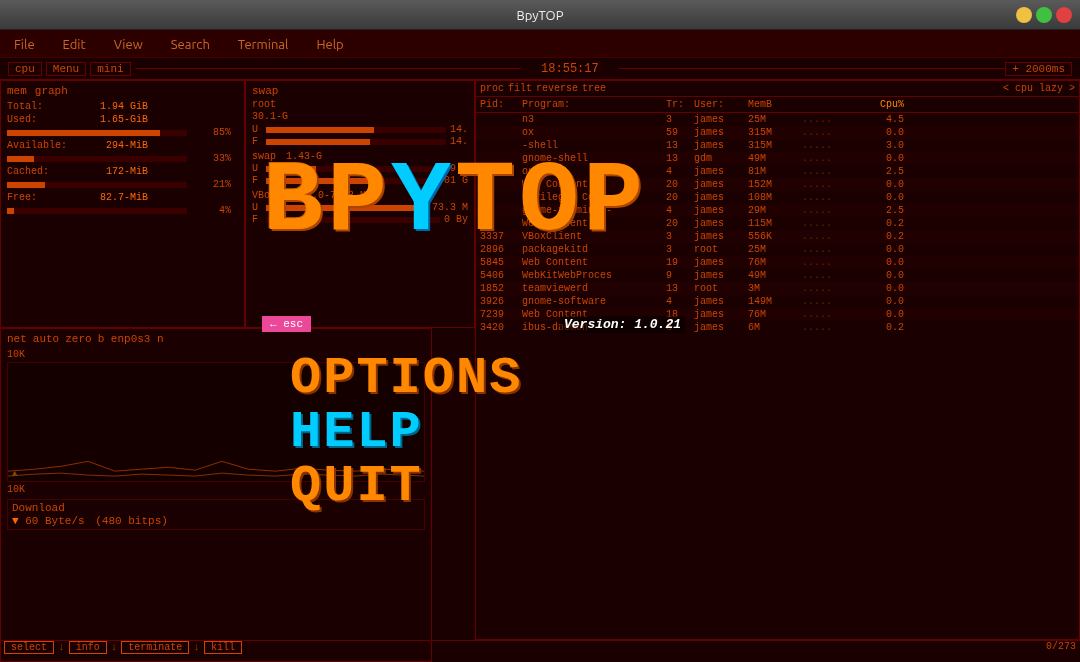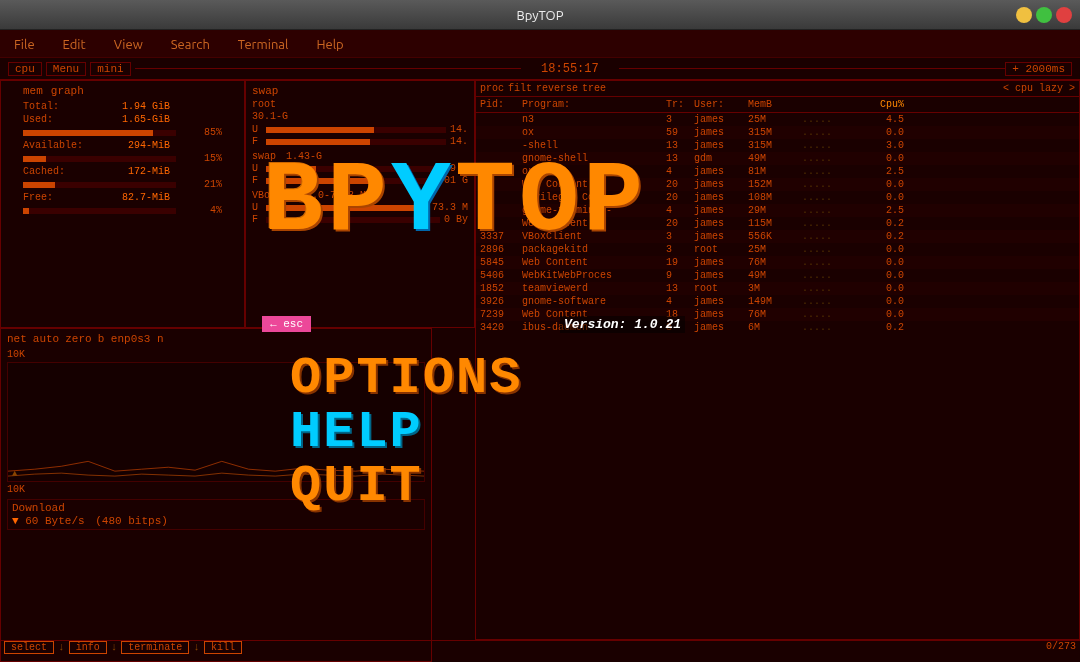--- a/index.html
+++ b/index.html
@@ -151,36 +151,36 @@
     .lav-row { font-size: 10px; color: #cc4400; margin-top: 2px; }
 
     
     #mem-panel {
       position: absolute;
       top: 22px;
       left: 0;
       width: 245px;
       height: 248px;
       border: 1px solid #660000;
-      padding: 4px 22px;
+      padding: 4px 6px;
       background: #1a0000;
     }
     .panel-header {
       display: flex;
       gap: 8px;
       font-size: 11px;
       color: #cc4400;
       margin-bottom: 4px;
     }
     .mem-row {
       display: flex;
       align-items: center;
       font-size: 10px;
       color: #cc4400;
-      gap: 22px;
+      gap: 16px;
       margin-bottom: 2px;
     }
     .mem-label { width: 70px; }
     .mem-val { width: 55px; text-align: right; color: #ff6600; }
     .mem-bar-container {
       width: 80px;
       height: 6px;
       background: #3a0000;
     }
     .mem-bar { height: 100%; background: #cc4400; }
@@ -434,21 +434,21 @@
       <span class="mem-pct">85%</span>
     </div>
     <div class="mem-row">
       <span class="mem-label">Available:</span>
       <span class="mem-val">294-MiB</span>
     </div>
     <div class="mem-row">
       <div class="mem-bar-container" style="width:180px">
         <div class="mem-bar" style="width:15%"></div>
       </div>
-      <span class="mem-pct">15%</span>
+      <span class="mem-pct">33%</span>
     </div>
     <div class="mem-row">
       <span class="mem-label">Cached:</span>
       <span class="mem-val">172-MiB</span>
     </div>
     <div class="mem-row">
       <div class="mem-bar-container" style="width:180px">
         <div class="mem-bar" style="width:21%"></div>
       </div>
       <span class="mem-pct">21%</span>

